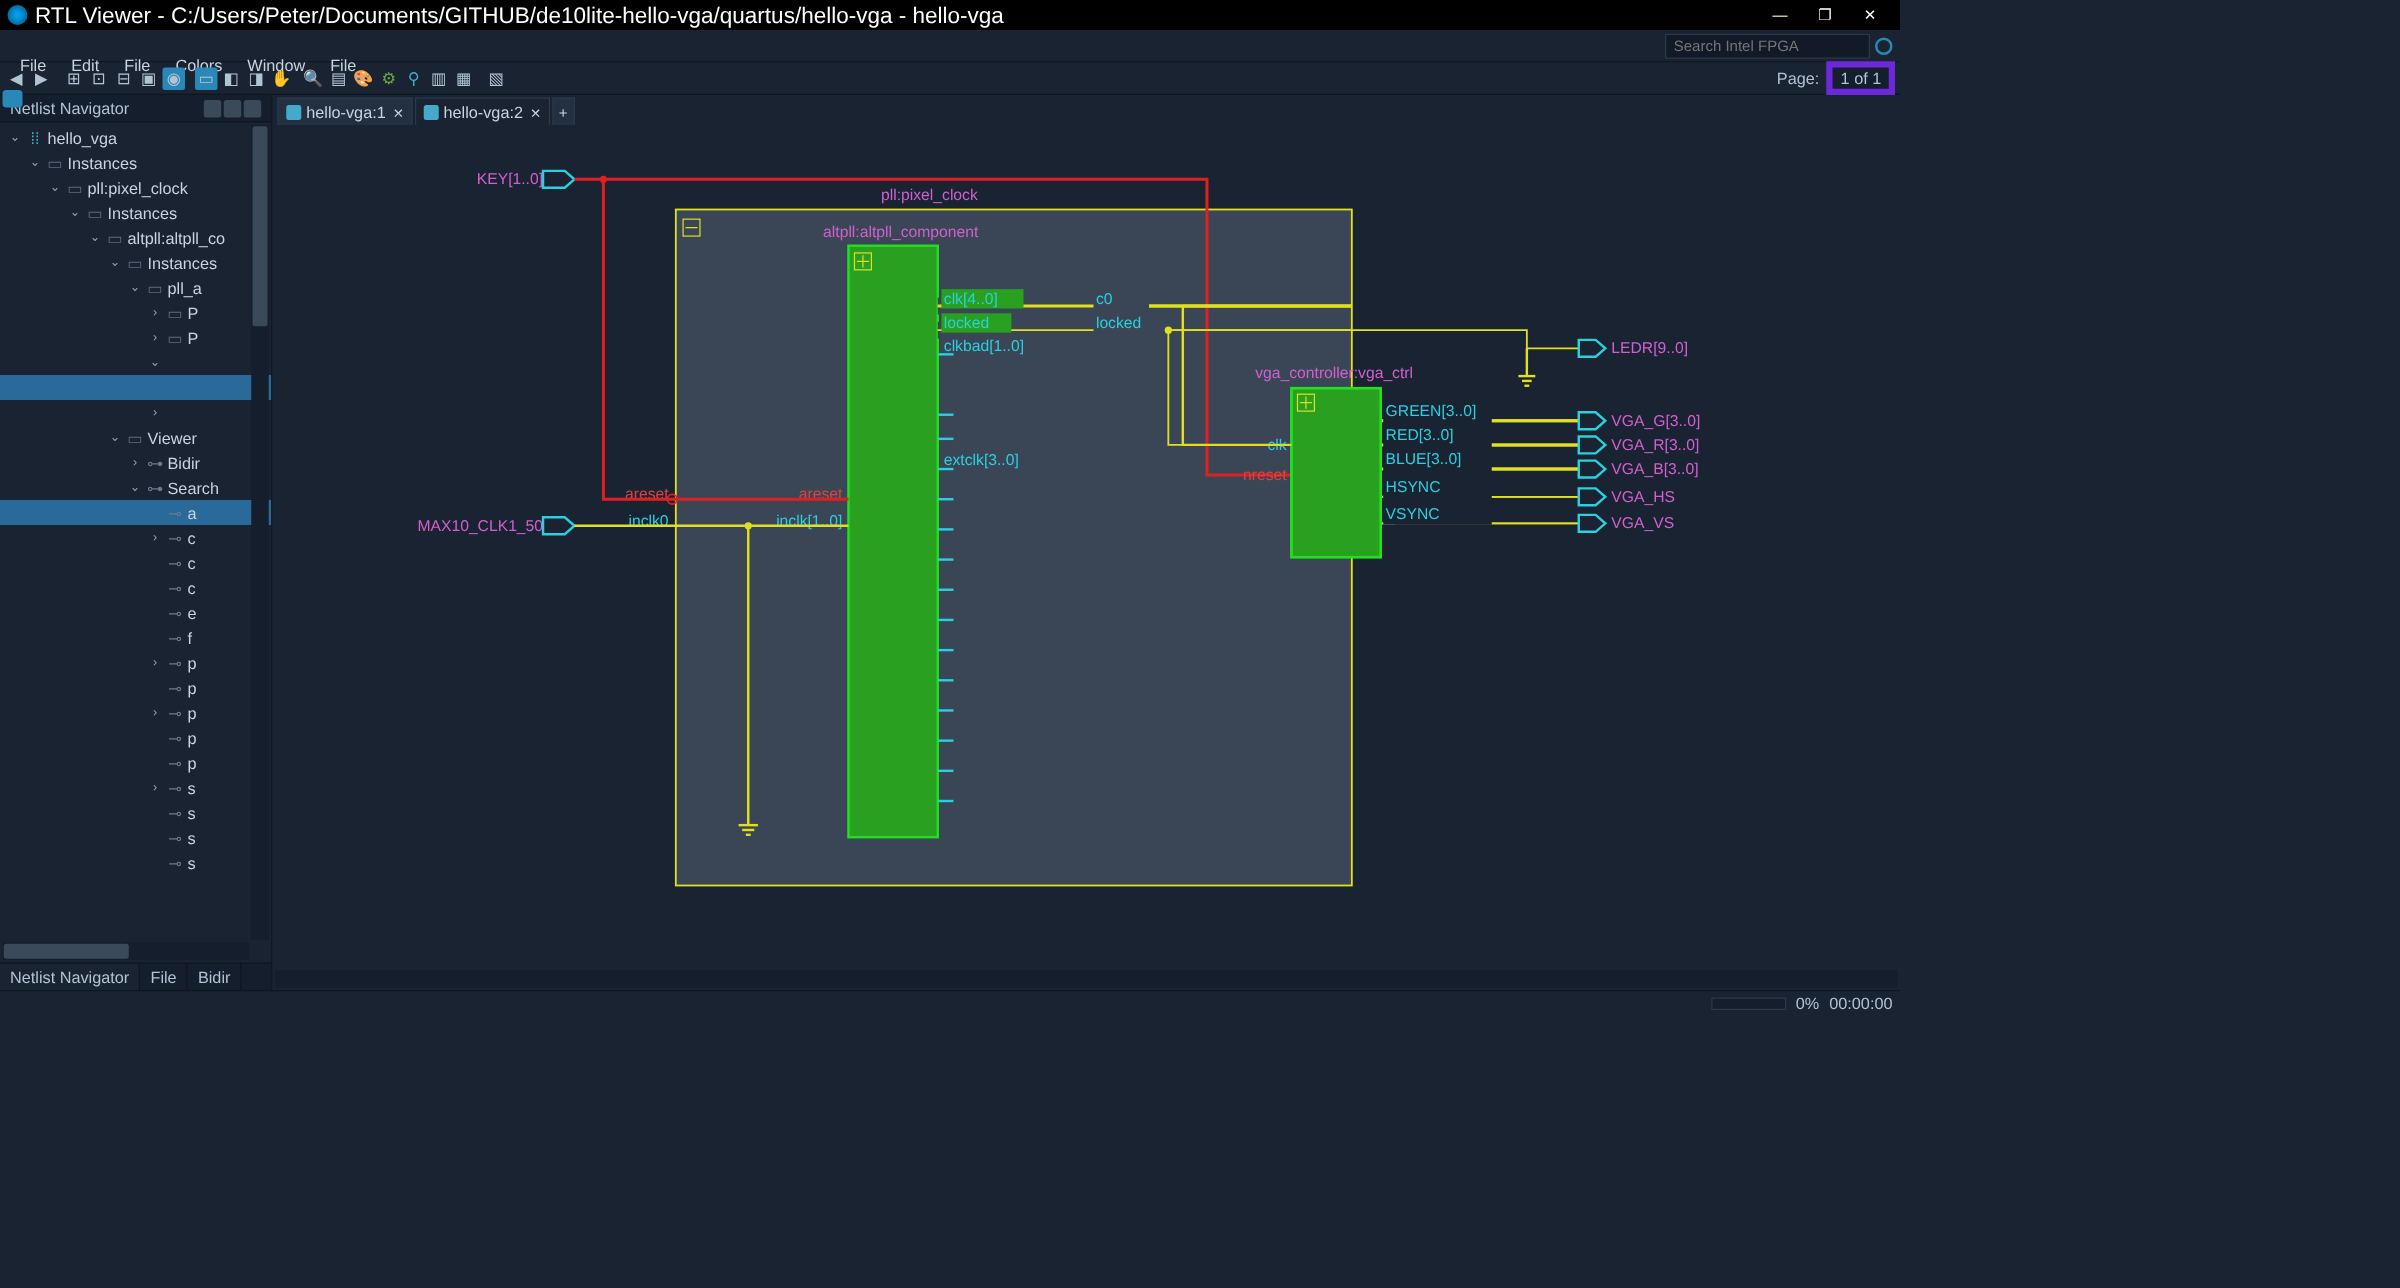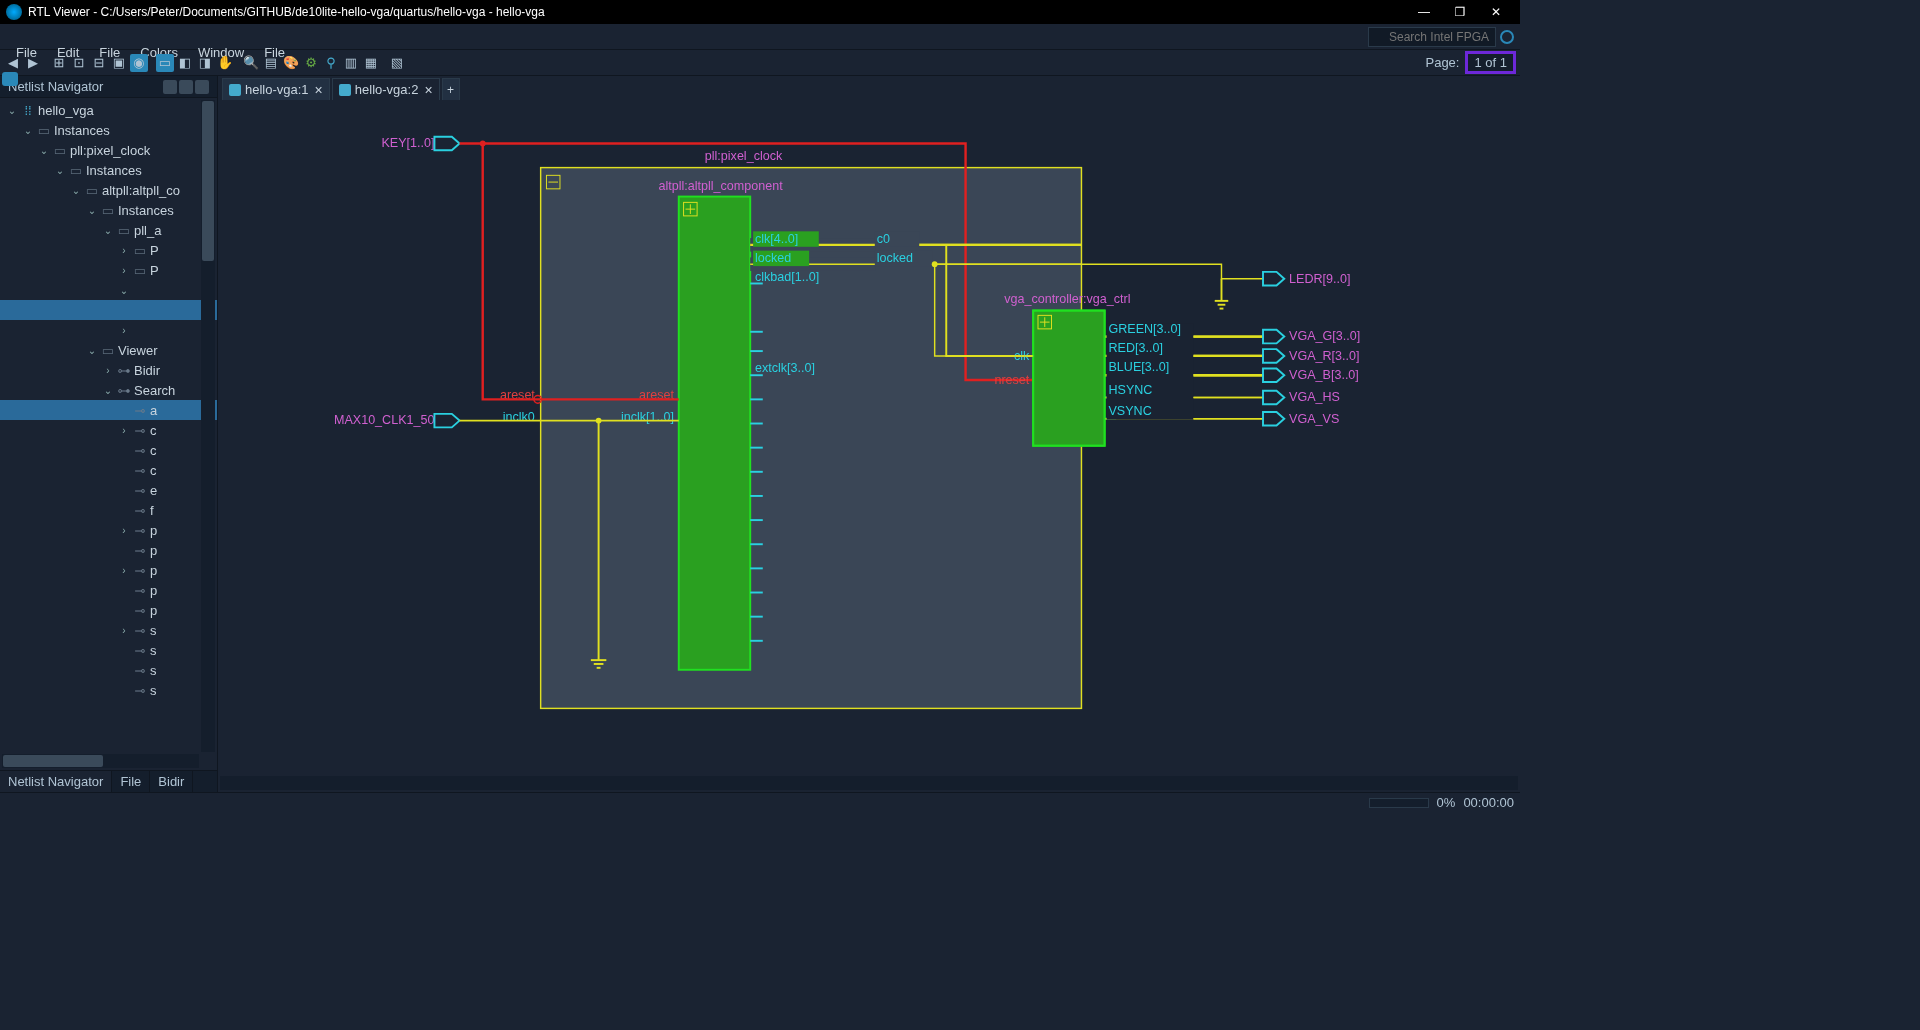--- a/index.html
+++ b/index.html
@@ -1,36 +1,36 @@
 <!DOCTYPE html>
 <html><head>
 <meta charset="utf-8">
 <style>
 * { margin: 0; padding: 0; box-sizing: border-box; font-family: "Segoe UI", Arial, sans-serif; font-size: 13px; }
 body { background: #1a2332; color: #b0c4d4; overflow: hidden; width: 1520px; height: 812px; }
 
 
 .titlebar { height: 24px; background: #000; display: flex; align-items: center; padding: 0 6px; color: #fff; }
 .titlebar .app-icon { width: 16px; height: 16px; margin-right: 6px; background: radial-gradient(circle,#0af,#057); border-radius: 50%; }
-.titlebar .title { flex: 1; font-size: 12px; }
+.titlebar .title { flex: 1; font-size: 18px; }
 .titlebar .win-btn { width: 36px; height: 24px; display: flex; align-items: center; justify-content: center; color: #fff; font-size: 12px; }
 
 
 .menubar { height: 26px; background: #1a2332; display: flex; align-items: center; padding: 0 6px; border-bottom: 1px solid #0f1620; }
 .menubar .menu { padding: 3px 10px; color: #c8d4de; margin-top: 32px; }
 .menubar .spacer { flex: 1; }
-.menubar .search { width: 128px; height: 20px; background: #111a26; border: 1px solid #2a3a4a; padding: 0 6px; color: #6a7a8a; font-size: 12px; text-align: right; }
+.menubar .search { width: 164px; height: 20px; background: #111a26; border: 1px solid #2a3a4a; padding: 0 6px; color: #6a7a8a; font-size: 12px; }
 
 
 .toolbar { height: 26px; background: #1a2332; display: flex; align-items: center; padding: 0 4px; border-bottom: 1px solid #0f1620; gap: 2px; }
 .toolbar .tb { width: 18px; height: 18px; display: flex; align-items: center; justify-content: center; border-radius: 2px; }
 .toolbar .tb.blue { background: #2a88b8; }
 .toolbar .tb.sep { width: 4px; background: none; }
 .toolbar .pager { margin-left: auto; display: flex; align-items: center; gap: 6px; }
-.toolbar .pager-box { border: 3px solid #6d28d9; padding: 1px 6px; background: #141e2c; }
+.toolbar .pager-box { border: 5px solid #6d28d9; padding: 1px 6px; background: #141e2c; }
 
 
 .main { display: flex; height: calc(100% - 24px - 26px - 26px - 20px); }
 
 
 .sidebar { width: 218px; background: #1a2332; border-right: 1px solid #0f1620; display: flex; flex-direction: column; }
 .side-title { height: 22px; background: #141e2c; display: flex; align-items: center; padding: 0 8px; border-bottom: 1px solid #0f1620; justify-content: space-between; }
 .side-icons { display: flex; gap: 2px; }
 .side-icons .si { width: 14px; height: 14px; background: #3a4a5a; border-radius: 2px; }
 .tree { flex: 1; overflow: hidden; position: relative; padding: 2px 0; }

